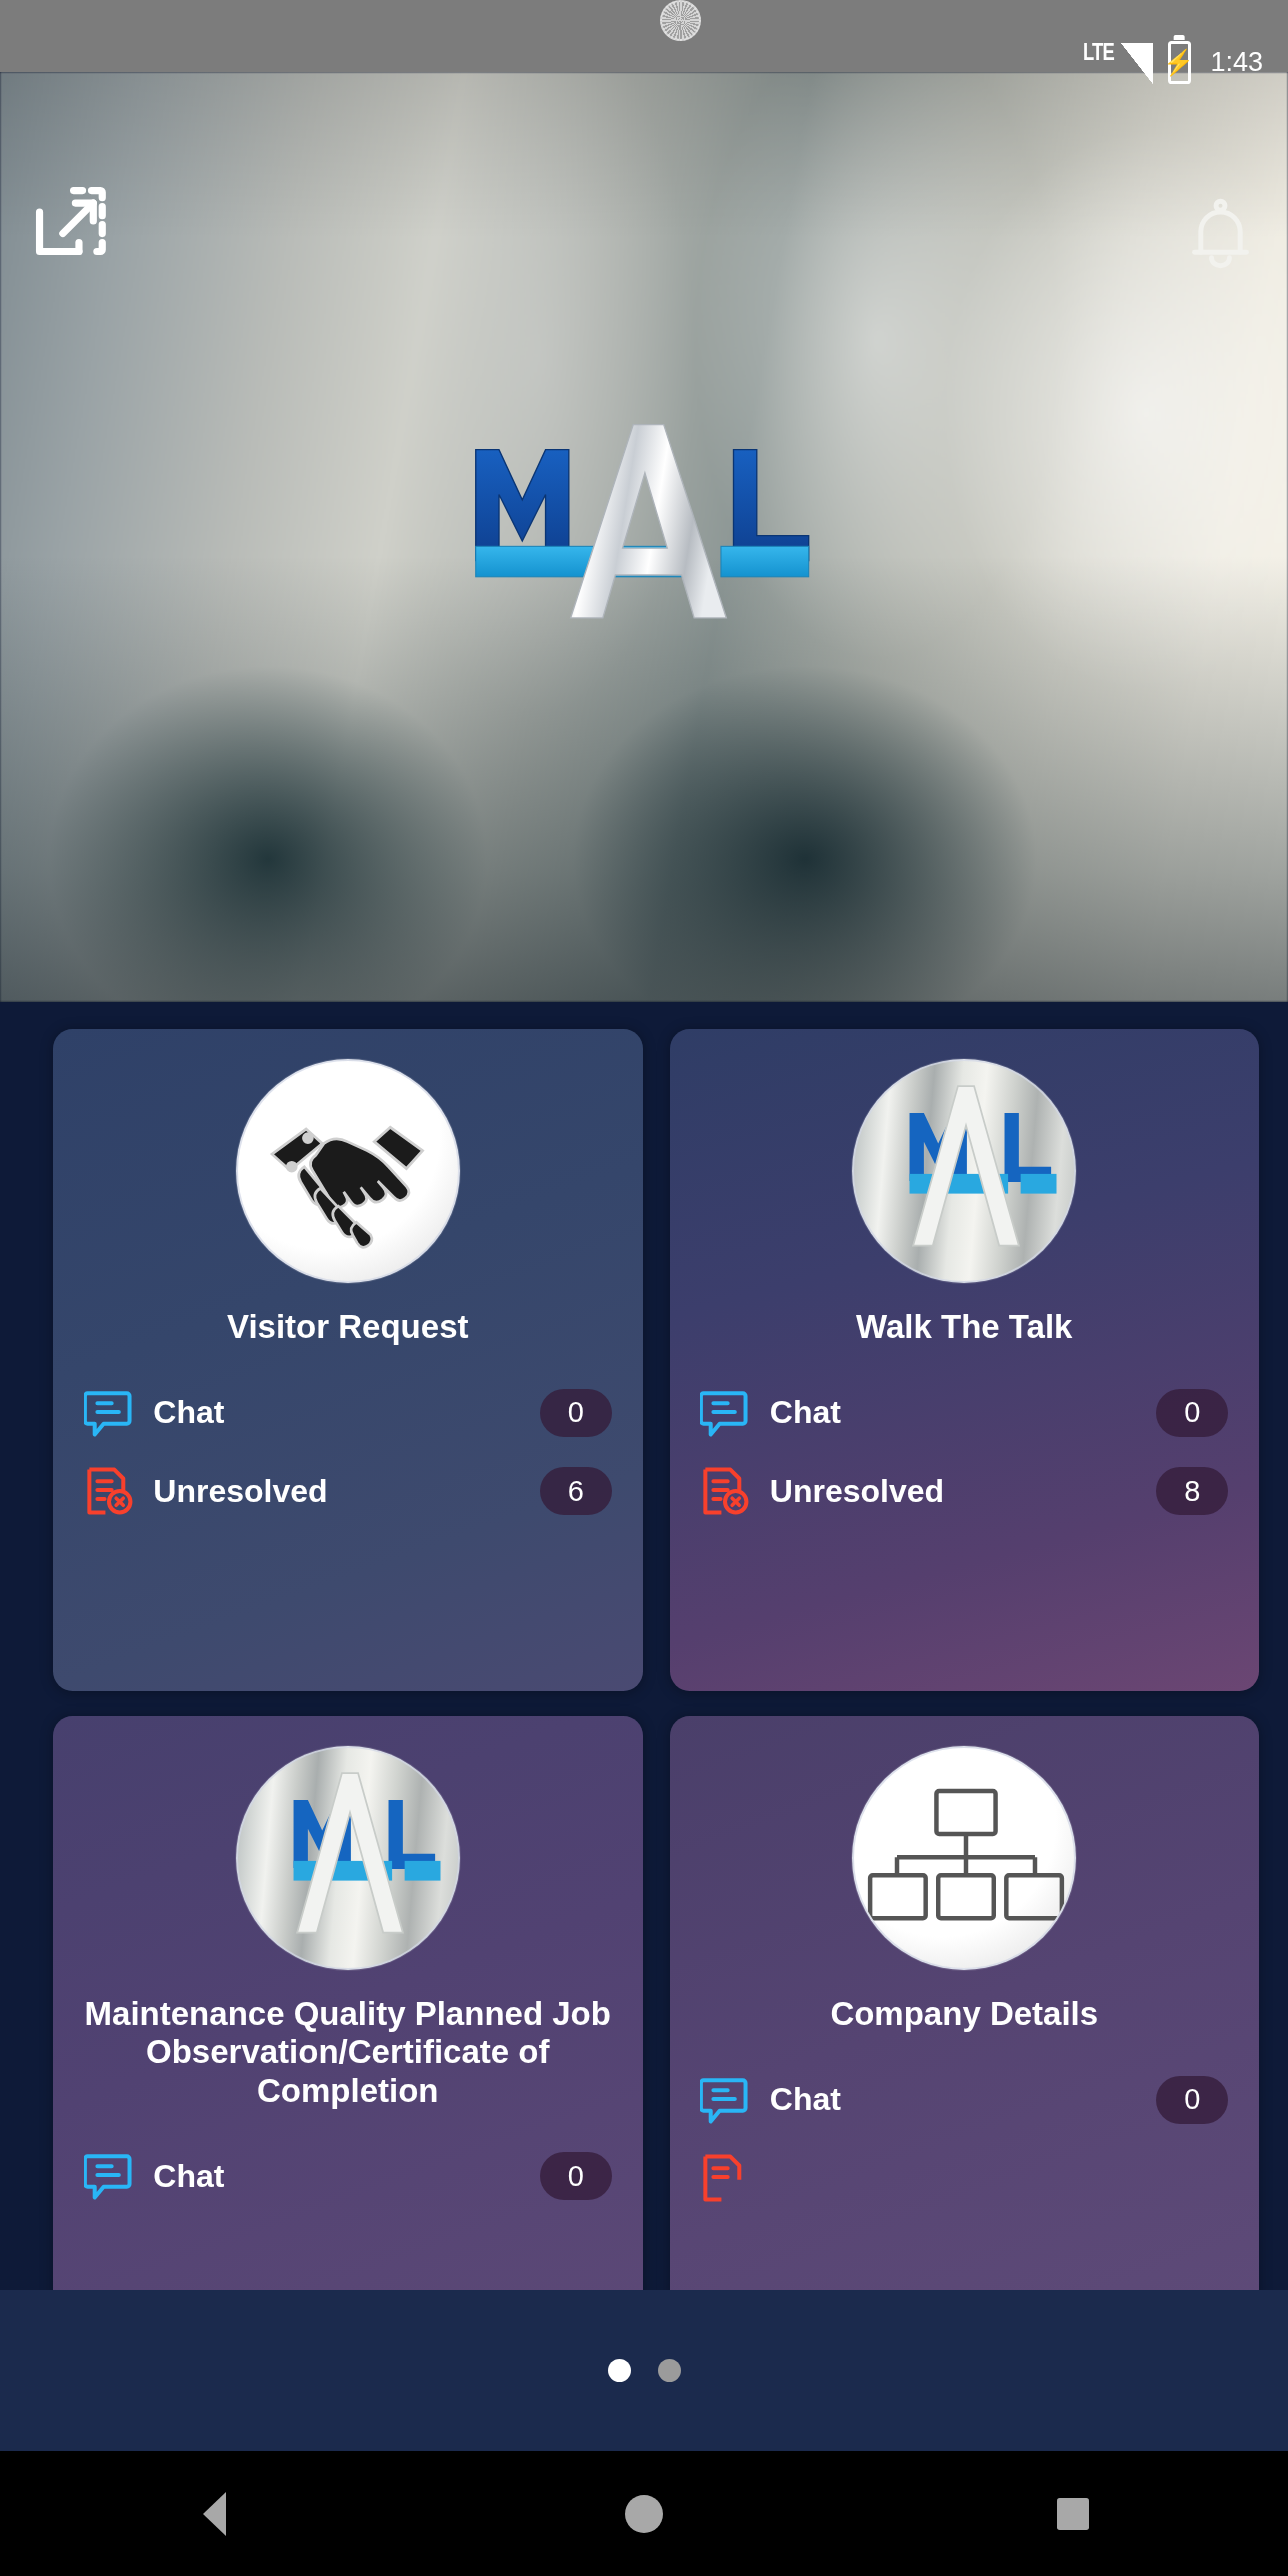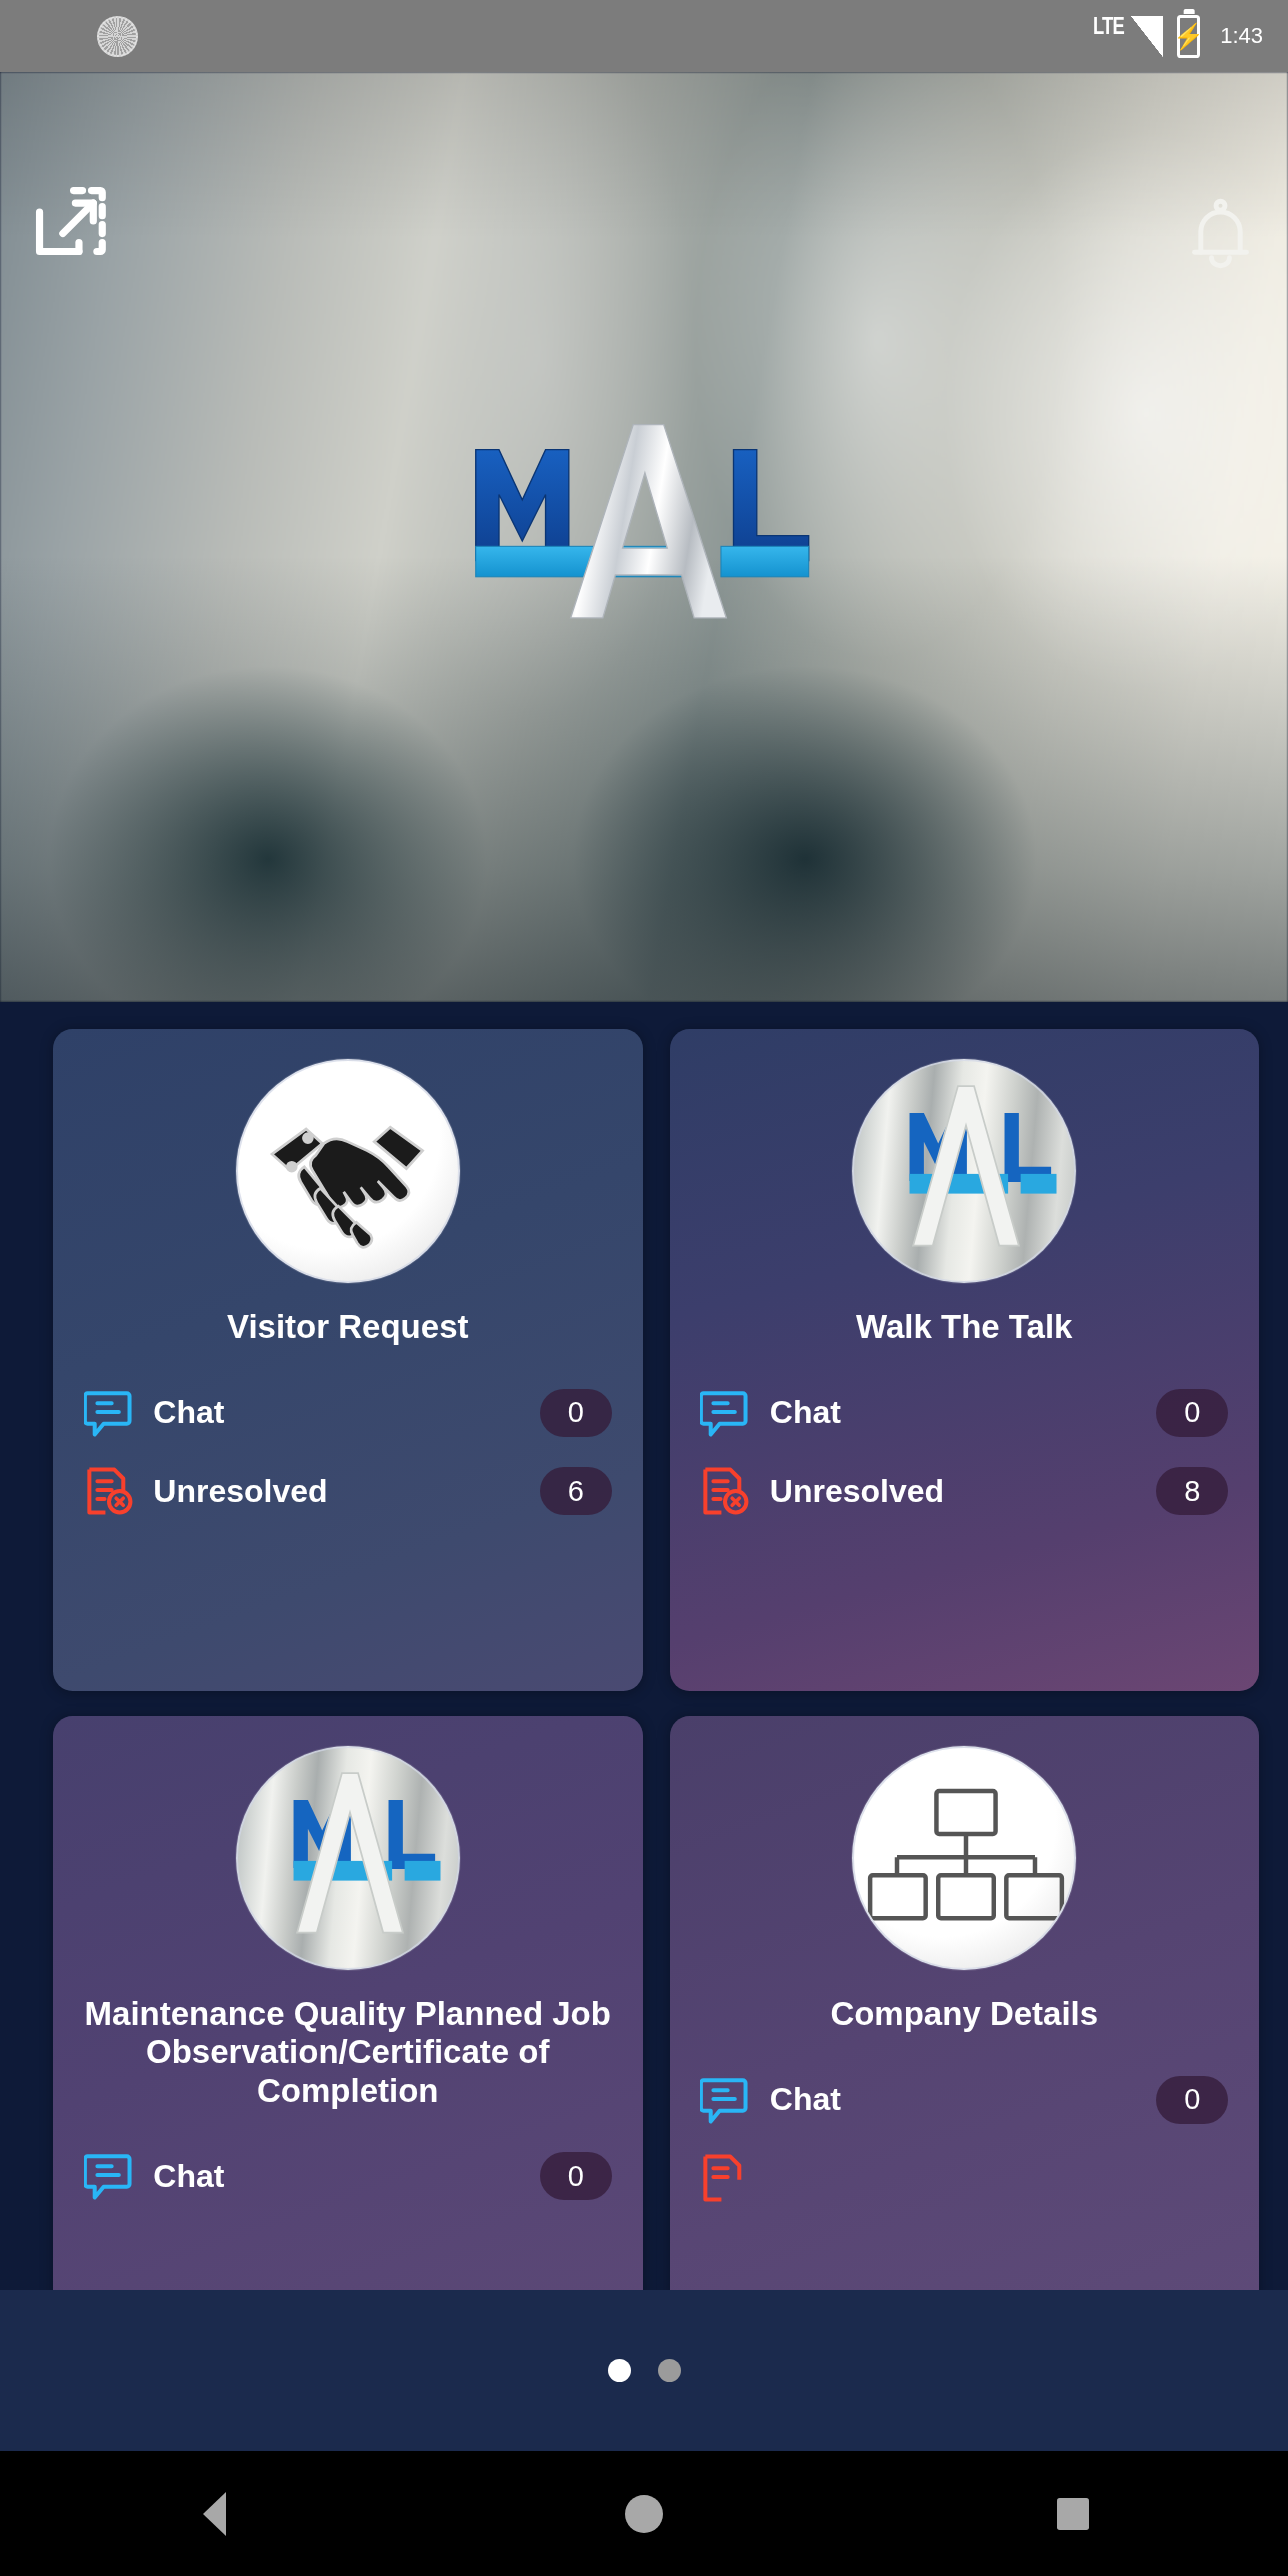--- a/index.html
+++ b/index.html
@@ -8,21 +8,21 @@
     background: #000;
     font-family: "Liberation Sans", sans-serif;
     overflow: hidden;
   }
   .phone { position: relative; width: 1288px; height: 2576px; background: #0d1630; }
 
   
   .status-bar {
     position: absolute; top: 0; left: 0; width: 1288px; height: 72px;
     background: #7c7c7c; display: flex; align-items: center;
-    padding: 0 25px; z-index: 40;
+    padding: 0 25px; z-index: 40; flex-direction: column;
   }
   .status-left { flex: 0 0 auto; display: flex; align-items: center; margin-left: 72px; }
   .sun-icon {
     width: 41px; height: 41px; border-radius: 50%;
     background:
       repeating-conic-gradient(from 0deg, rgba(255,255,255,.85) 0deg 6deg, rgba(255,255,255,.35) 6deg 12deg);
     border: 2.7px solid rgba(255,255,255,.75);
     opacity: .8;
   }
   .status-right { margin-left: auto; display: flex; align-items: center; gap: 14.3px; }
@@ -37,21 +37,21 @@
   }
   .battery {
     width: 23px; height: 43px; border: 3.6px solid #fff; border-radius: 3.6px;
     position: relative; display: flex; align-items: center; justify-content: center;
   }
   .battery::before {
     content: ""; position: absolute; top: -9px; left: 50%; transform: translateX(-50%);
     width: 10.7px; height: 5.4px; background: #fff; border-radius: 1.8px 1.8px 0 0;
   }
   .bolt { color: #fff; font-size: 25px; line-height: 1; font-weight: bold; }
-  .clock { color: #fff; font-size: 22px; font-weight: 500; letter-spacing: 0px; margin-left: 5.4px; }
+  .clock { color: #fff; font-size: 27px; font-weight: 500; letter-spacing: 0px; margin-left: 5.4px; }
 
   
   .hero {
     position: absolute; top: 72px; left: 0; width: 1288px; height: 930px;
     overflow: hidden;
   }
   .hero-bg {
     position: absolute; inset: 0;
     background:
       radial-gradient(ellipse 304px 268px at 268px 787px, rgba(30,55,60,.92), rgba(30,55,60,0) 72%),

